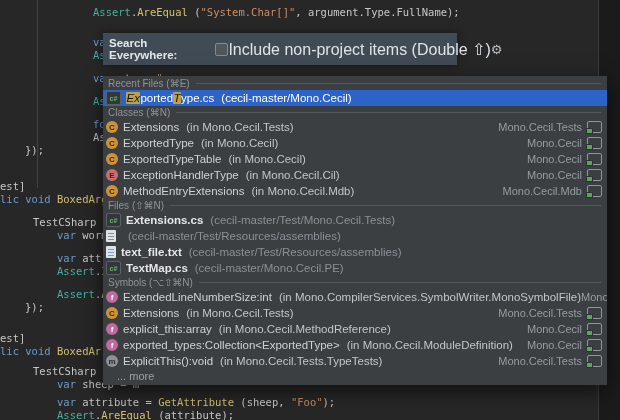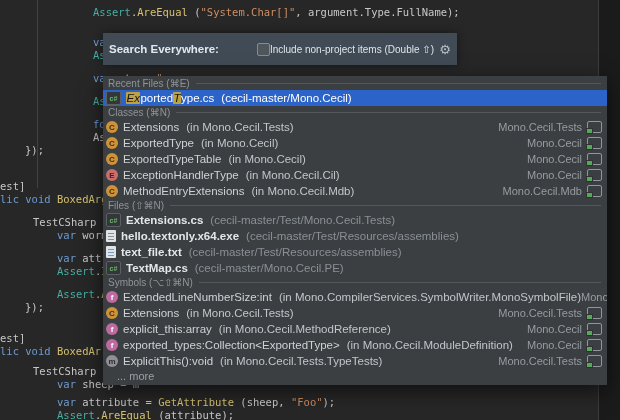--- a/index.html
+++ b/index.html
@@ -33,21 +33,21 @@
     position:absolute;left:103px;top:33px;width:354px;height:23px;
     background:#404b55;display:flex;align-items:center;
     box-sizing:border-box;padding:16px 6px;
     box-shadow:0 0 10px rgba(0,0,0,.45);
   }
   #popup-title{color:#e3e8ec;font-size:11.5px;font-weight:bold;}
   #include-checkbox{
     width:11px;height:11px;background:#4f565c;border:1px solid #848b91;
     border-radius:2px;margin-left:38px;flex:none;
   }
-  #include-label{color:#dfe4e8;font-size:10px;white-space:nowrap;}
+  #include-label{color:#dfe4e8;font-size:16px;white-space:nowrap;}
   #gear-icon{margin-left:auto;color:#b9bfc5;font-size:13px;line-height:13px;}
 
   #search-row{
     position:absolute;left:103px;top:56px;width:354px;height:20px;
     background:#242424;display:flex;align-items:center;box-sizing:border-box;padding:0 4px;margin-top:36px;
   }
   #search-box{
     flex:1;height:15px;background:#141414;border-radius:8px;
     display:flex;align-items:center;padding:0 5px;box-sizing:border-box;
   }
@@ -210,21 +210,20 @@
       <span class="section-rule"></span>
     </div>
     <div class="result-row">
       <span class="ic ic-csfile">c#</span>
       <span class="row-name bold">Extensions.cs</span>
       <span class="row-context dim">(cecil-master/Test/Mono.Cecil.Tests)</span>
       <span class="row-spacer"></span>
     </div>
     <div class="result-row">
       <span class="ic ic-page exe"></span>
-      <span class="row-name bold">hello.textonly.x64.exe</span>
       <span class="row-context dim">(cecil-master/Test/Resources/assemblies)</span>
       <span class="row-spacer"></span>
     </div>
     <div class="result-row">
       <span class="ic ic-page txt"></span>
       <span class="row-name bold">text_file.txt</span>
       <span class="row-context dim">(cecil-master/Test/Resources/assemblies)</span>
       <span class="row-spacer"></span>
     </div>
     <div class="result-row">

